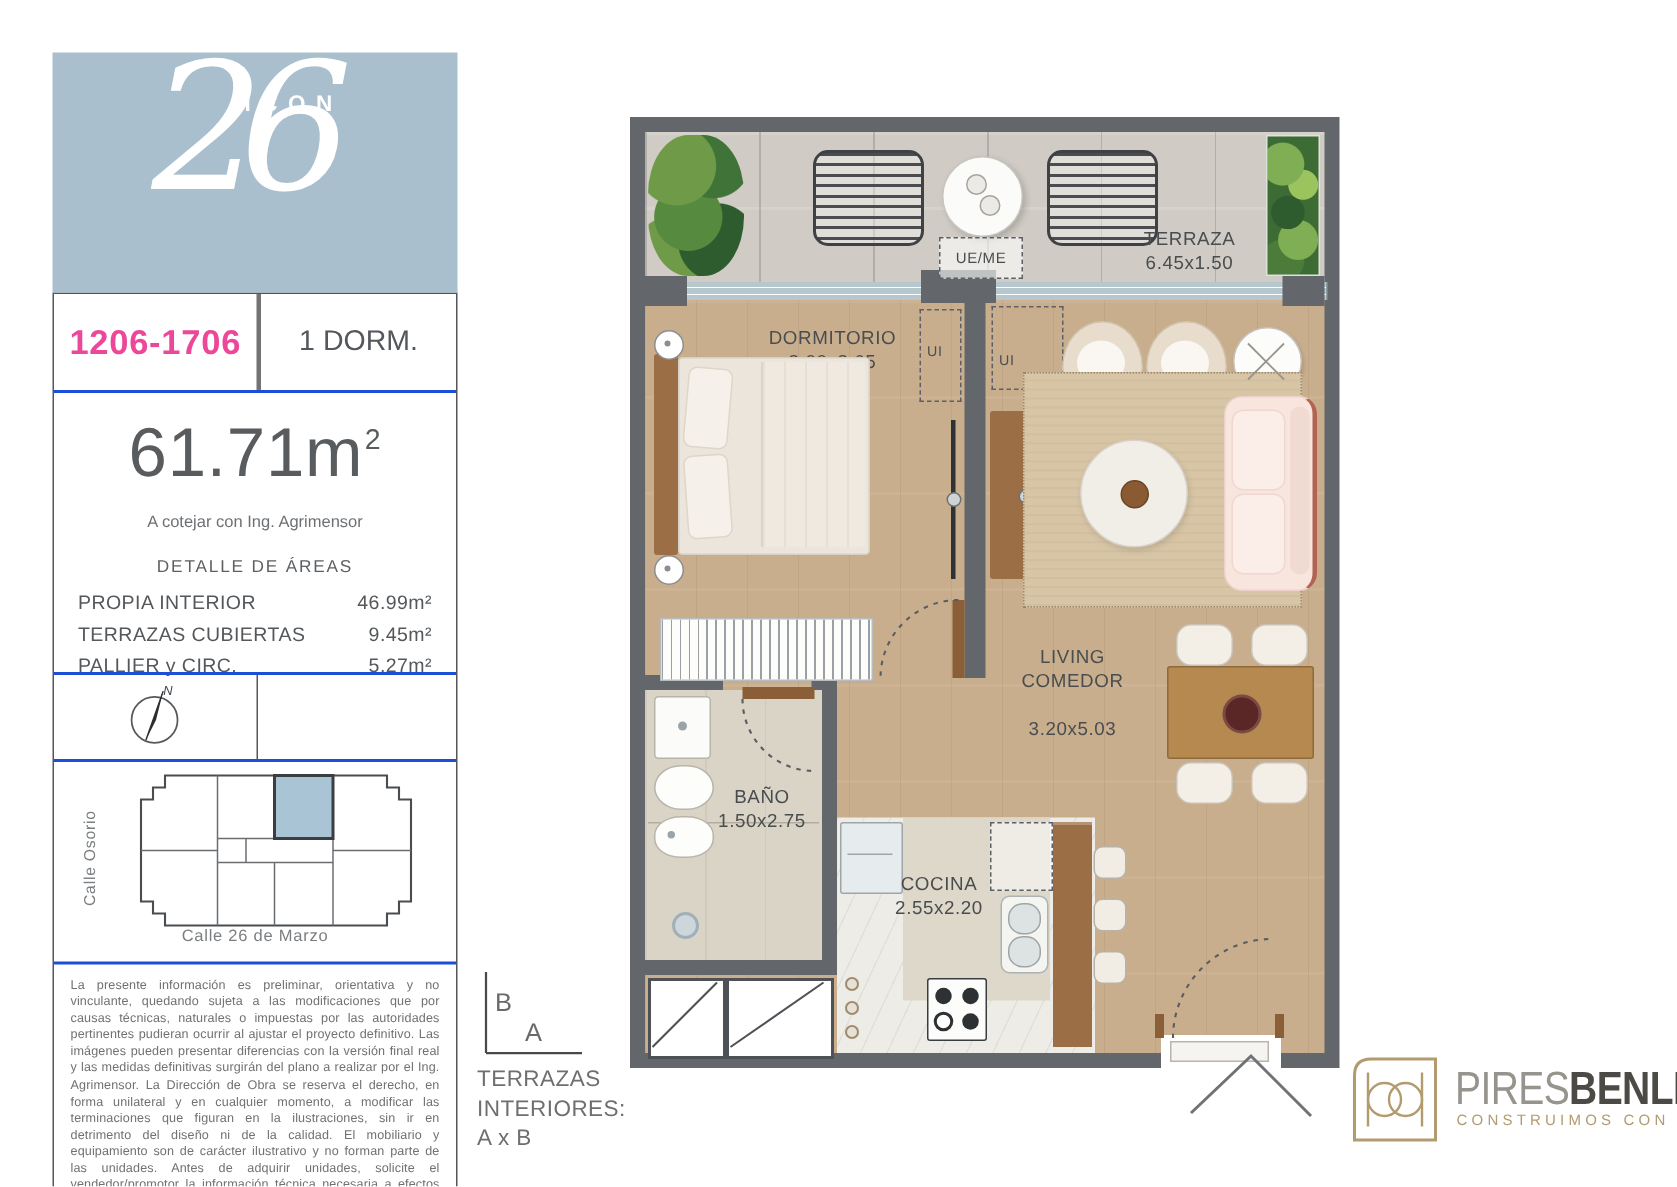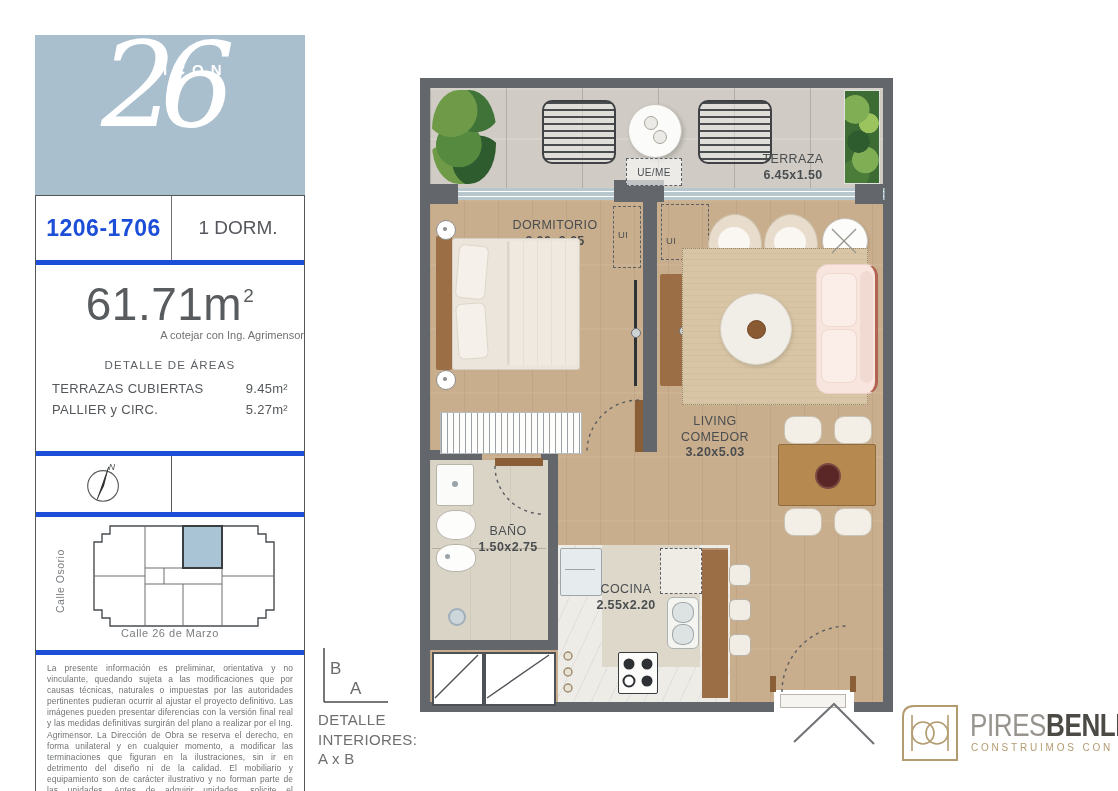--- a/index.html
+++ b/index.html
@@ -6,30 +6,30 @@
   .page{position:relative;width:1118px;height:791px;background:#fff;overflow:hidden;}
   .abs{position:absolute;}
 
   
   .sidebar{left:35px;top:35px;width:270px;}
   .logo{position:relative;width:270px;height:160px;background:var(--c-logo_blue,#a9bfce);overflow:hidden;}
   .logo .num{position:absolute;left:66px;top:-14px;font-family:"DejaVu Serif",serif;font-style:italic;
     font-size:118px;line-height:1.1;color:#fff;letter-spacing:-16px;}
   .logo .name{position:absolute;left:128px;top:26px;color:#fff;font-size:15px;font-weight:bold;letter-spacing:7px;}
   .panel{border:1px solid #54575a;}
-  .sec{position:relative;border-top:5px solid #1d4ed8;}
+  .sec{position:relative;border-top:2px solid #1d4ed8;}
   .sec:first-child{border-top:none;}
   .row-unit{height:64px;display:flex;align-items:stretch;}
   .row-unit .cell-l{width:135px;display:flex;align-items:center;justify-content:center;
-    border-right:1px solid #737373;font-size:23px;font-weight:bold;color:#1d4ed8;letter-spacing:.5px;}
+    border-right:3px solid #737373;font-size:23px;font-weight:bold;color:#ec4899;letter-spacing:.5px;}
   .row-unit .cell-r{flex:1;display:flex;align-items:center;justify-content:center;font-size:19px;color:#54575b;}
   .sec-area{height:186px;text-align:center;color:#595c5e;}
   .big-area{margin-top:16px;font-size:46px;color:#595c5e;letter-spacing:.5px;line-height:1;}
   .big-area sup{font-size:19px;vertical-align:18px;margin-left:1px;}
-  .area-note{margin-top:2px;font-size:11px;color:#6e7174;text-align:right;}
+  .area-note{margin-top:18px;font-size:11px;color:#6e7174;}
   .detail-title{margin-top:18px;font-size:11.5px;letter-spacing:1.2px;color:#5d6063;}
   .detail-rows{margin:10px 16px 0 16px;}
   .d-row{display:flex;justify-content:space-between;font-size:13px;color:#55585b;margin-top:6px;letter-spacing:.3px;}
   .sec-compass{height:56px;display:flex;}
   .sec-compass .cell-l{width:135px;border-right:1px solid #54575a;display:flex;align-items:center;justify-content:center;}
   .sec-compass .cell-r{flex:1;display:flex;align-items:center;justify-content:center;font-size:17px;color:#55585b;}
   .sec-map{height:133px;}
   .street-left{position:absolute;left:18px;top:22px;width:14px;height:84px;
     writing-mode:vertical-rl;transform:rotate(180deg);font-size:10.5px;color:#7b7e80;letter-spacing:.5px;text-align:center;}
   .street-bottom{position:absolute;left:0;top:110px;width:100%;text-align:center;font-size:11px;color:#7b7e80;letter-spacing:.5px;}
@@ -52,21 +52,21 @@
     background-image:repeating-linear-gradient(90deg,rgba(120,115,100,.10) 0 1px,transparent 1px 40px);}
   .floor-kitchen{left:138px;top:467px;width:172px;height:157px;background:var(--c-marble,#eeece7);
     background-image:repeating-linear-gradient(115deg,rgba(150,150,150,.14) 0 1px,transparent 1px 16px);}
   .kitchen-beige{left:182px;top:467px;width:98px;height:122px;background:#ddd8ca;}
   .rug{left:262px;top:170px;width:184px;height:155px;background:var(--c-rug,#d8c5a5);
     border:1px dotted rgba(80,70,55,.45);
     background-image:repeating-linear-gradient(0deg,rgba(0,0,0,.03) 0 1px,transparent 1px 6px);}
 
   .room-label{color:#4a4d4f;font-size:12.5px;letter-spacing:.4px;text-align:center;line-height:1.25;}
   .room-label .rl-name{display:block;}
-  .room-label .rl-dims{display:block;font-weight:bold;}
+  .room-label .rl-dims{display:block;}
 
   .dashed-box{border:1.5px dashed #5d6064;}
   .ueme{left:206px;top:80px;width:54px;height:26px;background:rgba(255,255,255,.6);
     display:flex;align-items:center;justify-content:center;font-size:10px;font-weight:normal;color:#4a4d50;letter-spacing:.4px;}
   .ui-tag{font-size:9.5px;color:#4b4e51;letter-spacing:.5px;}
 
   
   .plant-tl{left:12px;top:12px;width:64px;height:94px;border-radius:42%;
     background:radial-gradient(circle at 30% 22%,#6f9b49 0 30%,transparent 31%),
       radial-gradient(circle at 68% 18%,#3f7337 0 28%,transparent 29%),
@@ -169,20 +169,24 @@
       <div class="sec row-unit">
         <div class="cell-l">1206-1706</div>
         <div class="cell-r">1 DORM.</div>
       </div>
       <div class="sec sec-area">
         <div class="big-area"><span>61.71m</span><sup>2</sup></div>
         <div class="area-note">A cotejar con Ing. Agrimensor</div>
         <div class="detail-title">DETALLE DE ÁREAS</div>
         <div class="detail-rows">
           <div class="d-row">
+            <span>PROPIA INTERIOR</span>
+            <span>46.99m²</span>
+          </div>
+          <div class="d-row">
             <span>TERRAZAS CUBIERTAS</span>
             <span>9.45m²</span>
           </div>
           <div class="d-row">
             <span>PALLIER y CIRC.</span>
             <span>5.27m²</span>
           </div>
         </div>
       </div>
       <div class="sec sec-compass">
@@ -281,21 +285,21 @@
     <div class="abs side-table"></div>
     <div class="abs rug"></div>
     <div class="abs coffee-table"></div>
     <div class="abs coffee-bowl"></div>
     <div class="abs sofa">
       <div class="cushion" style="top:8px;"></div>
       <div class="cushion" style="top:64px;"></div>
       <div class="back"></div>
     </div>
     <div class="abs room-label" style="left:235px;top:336px;width:120px;">
-      <span class="rl-name" style="max-width:96px;margin:0 auto;">LIVING COMEDOR</span>
+      <span class="rl-name" style="max-width:96px;margin:17px auto;">LIVING COMEDOR</span>
       <span class="rl-dims">3.20x5.03</span>
     </div>
     <div class="abs dining-table"></div>
     <div class="abs dining-bowl"></div>
     <div class="chair" style="left:364px;top:338px;"></div>
     <div class="chair" style="left:414px;top:338px;"></div>
     <div class="chair" style="left:364px;top:430px;"></div>
     <div class="chair" style="left:414px;top:430px;"></div>
 
     <div class="abs" style="left:215px;top:322px;width:8px;height:52px;background:#8a5e36;"></div>
@@ -353,21 +357,21 @@
     </svg>
   </div>
 
   <svg class="abs measure-box" viewBox="0 0 90 66">
     <line x1="10" y1="6" x2="10" y2="60" stroke="#4a4a4a" stroke-width="1.5"></line>
     <line x1="10" y1="60" x2="74" y2="60" stroke="#4a4a4a" stroke-width="1.5"></line>
     <text x="16" y="32" font-size="17" fill="#6a6a6a" font-family="Liberation Sans, sans-serif">B</text>
     <text x="36" y="52" font-size="17" fill="#6a6a6a" font-family="Liberation Sans, sans-serif">A</text>
   </svg>
   <div class="abs medidas">
-    <div>DETALLE</div>
+    <div>TERRAZAS</div>
     <div>INTERIORES:</div>
     <div>A x B</div>
   </div>
 
   <svg class="abs chevron" viewBox="0 0 94 52">
     <polyline points="6,46 46,8 86,48" fill="none" stroke="#707275" stroke-width="2"></polyline>
   </svg>
 
   <div class="abs brand">
     <svg class="mono" width="60" height="60" viewBox="0 0 60 60">

